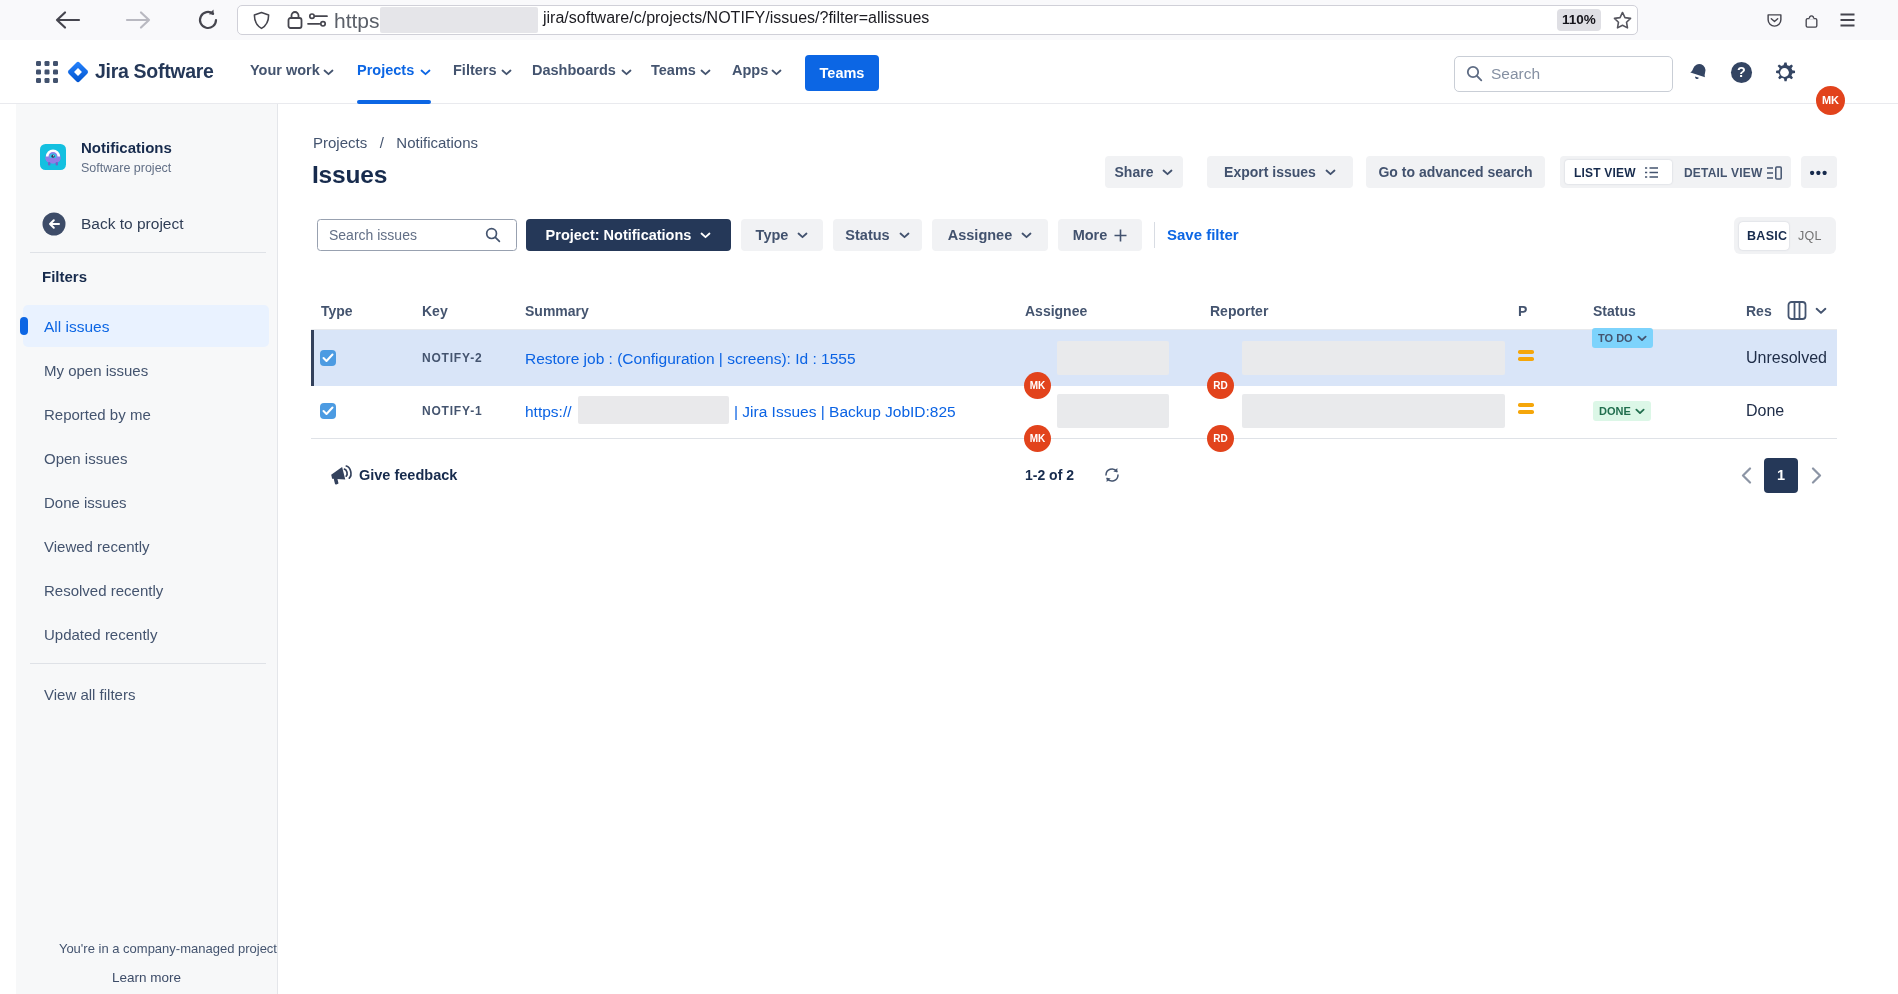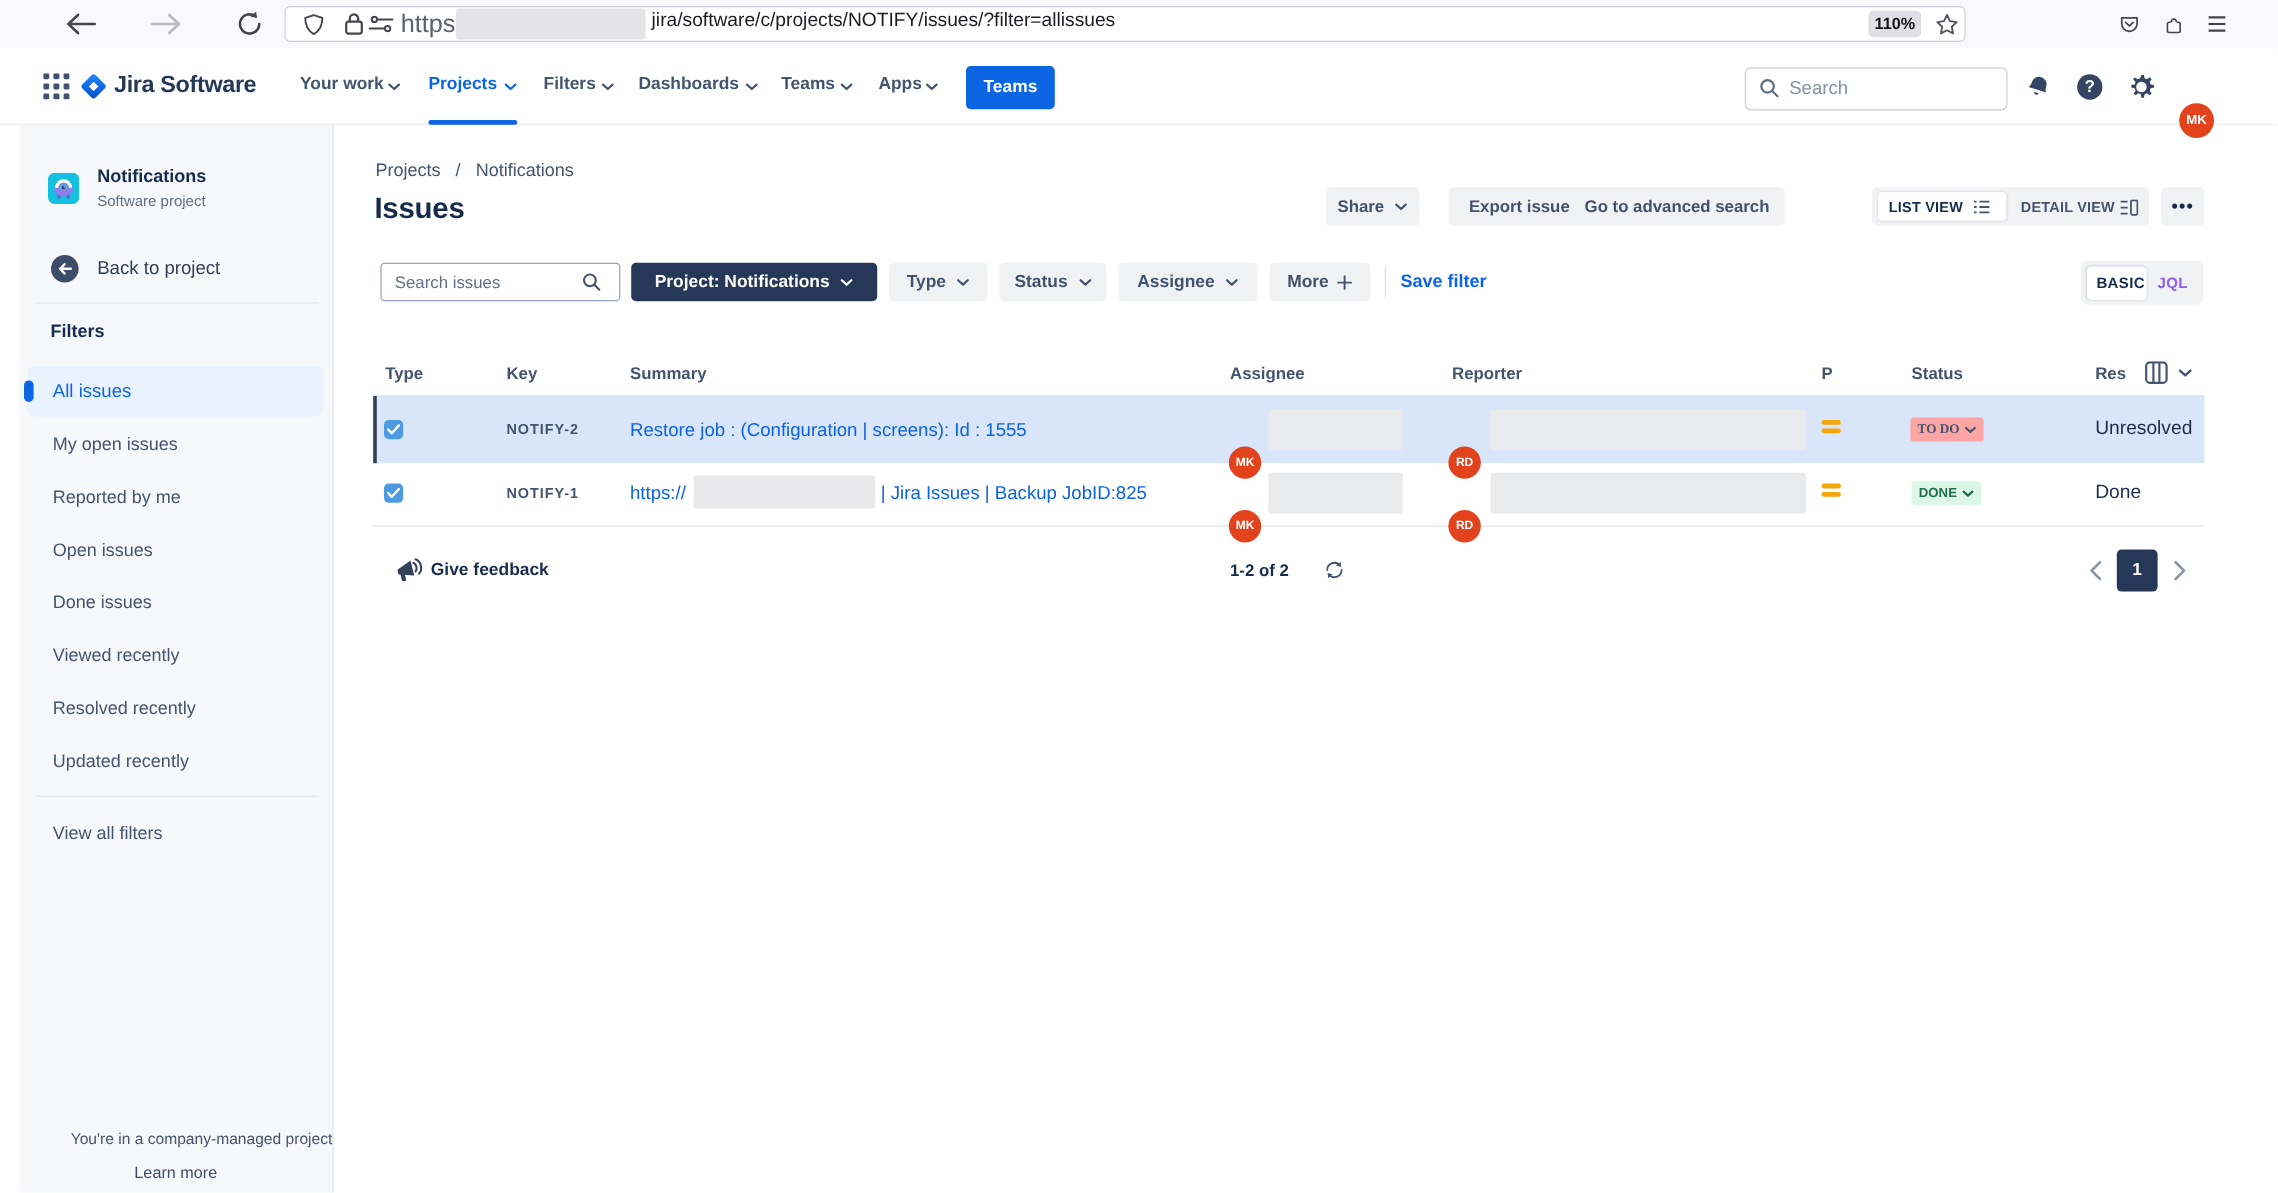--- a/index.html
+++ b/index.html
@@ -195,21 +195,21 @@
 <div class="abs" style="left:16px;top:970px;width:261px;text-align:center;font-size:13.5px;color:#3d4c68;">Learn more</div>
 
 <div class="abs" style="left:313px;top:134px;font-size:15px;color:#44546F;">Projects&nbsp;&nbsp;&nbsp;/&nbsp;&nbsp;&nbsp;Notifications</div>
 <div class="abs" style="left:312px;top:161px;font-size:24.5px;font-weight:700;color:#172B4D;letter-spacing:-0.2px;">Issues</div>
 <div class="abs btn" style="left:1105px;width:78px;">Share<svg class="chev" width="11" height="7" viewBox="0 0 11 7">
       <path d="M1.5 1.5 L5.5 5.2 L9.5 1.5" stroke="#42526E" stroke-width="1.8" fill="none" stroke-linecap="round" stroke-linejoin="round"></path>
     </svg></div>
 <div class="abs btn" style="left:1207px;width:146px;">Export issues<svg class="chev" width="11" height="7" viewBox="0 0 11 7">
       <path d="M1.5 1.5 L5.5 5.2 L9.5 1.5" stroke="#42526E" stroke-width="1.8" fill="none" stroke-linecap="round" stroke-linejoin="round"></path>
     </svg></div>
-<div class="abs btn" style="left:1308px;width:179px;">Go to advanced search</div>
+<div class="abs btn" style="left:1366px;width:179px;">Go to advanced search</div>
 <div class="abs" style="left:1560px;top:156px;width:231px;height:32px;background:#F1F2F4;border-radius:4px;"></div>
 <div class="abs" style="left:1565px;top:160px;width:107px;height:24px;background:#fff;border-radius:3px;box-shadow:0 0 2px rgba(9,30,66,.18);"></div>
 <div class="abs" style="left:1574px;top:166px;font-size:12px;font-weight:700;color:#172B4D;letter-spacing:0.2px;">LIST VIEW</div>
 <svg class="abs" style="left:1645px;top:166px" width="13" height="13" viewBox="0 0 13 13">
     <g stroke="#44546F" stroke-width="1.6">
       <path d="M0 2 h2.2 M4.5 2 H13 M0 6.5 h2.2 M4.5 6.5 H13 M0 11 h2.2 M4.5 11 H13"></path>
     </g>
   </svg>
 <div class="abs" style="left:1684px;top:166px;font-size:12px;font-weight:700;color:#44546F;letter-spacing:0.2px;">DETAIL VIEW</div>
 <svg class="abs" style="left:1767px;top:166px" width="15" height="14" viewBox="0 0 15 14">
@@ -237,21 +237,21 @@
       <path d="M1.5 1.5 L5.5 5.2 L9.5 1.5" stroke="#42526E" stroke-width="1.8" fill="none" stroke-linecap="round" stroke-linejoin="round"></path>
     </svg></div>
 <div class="abs fbtn" style="left:1058px;width:84px;">More<svg style="margin-left:7px" width="13" height="13" viewBox="0 0 13 13">
       <path d="M6.5 0.5 V12.5 M0.5 6.5 H12.5" stroke="#42526E" stroke-width="1.6"></path>
     </svg></div>
 <div class="abs" style="left:1154px;top:222px;width:1px;height:26px;background:#d8dce3;"></div>
 <div class="abs" style="left:1167px;top:226px;font-size:15px;font-weight:700;color:#0C66E4;">Save filter</div>
 <div class="abs" style="left:1734px;top:217px;width:102px;height:37px;background:#F1F2F4;border-radius:6px;"></div>
 <div class="abs" style="left:1739px;top:222px;width:50px;height:28px;background:#fff;border-radius:4px;box-shadow:0 0 2px rgba(9,30,66,.18);"></div>
 <div class="abs" style="left:1747px;top:229px;font-size:12.5px;font-weight:700;color:#172B4D;letter-spacing:0.3px;">BASIC</div>
-<div class="abs" style="left:1798px;top:229px;font-size:12.5px;font-weight:700;color:#8b5cf6;letter-spacing:0.3px;">JQL</div>
+<div class="abs" style="left:1798px;top:229px;font-size:12.5px;font-weight:400;color:#737373;letter-spacing:0.3px;">JQL</div>
 
 <div class="abs hcell" style="left:321px;">Type</div>
 <div class="abs hcell" style="left:422px;">Key</div>
 <div class="abs hcell" style="left:525px;">Summary</div>
 <div class="abs hcell" style="left:1025px;">Assignee</div>
 <div class="abs hcell" style="left:1210px;">Reporter</div>
 <div class="abs hcell" style="left:1518px;">P</div>
 <div class="abs hcell" style="left:1593px;">Status</div>
 <div class="abs hcell" style="left:1746px;">Res</div>
 <svg class="abs" style="left:1787px;top:301px" width="20" height="19" viewBox="0 0 19 19">
@@ -272,21 +272,21 @@
     <path d="M1.5 5 L4.5 8 L10.5 1.5" stroke="#fff" stroke-width="2" fill="none" stroke-linecap="round" stroke-linejoin="round"></path>
   </svg>
 <div class="abs key" style="left:422px;top:351px;">NOTIFY-2</div>
 <div class="abs lnk" style="left:525px;top:350px;">Restore job : (Configuration | screens): Id : 1555</div>
 <div class="abs avatar" style="left:1024px;top:344px;">MK</div>
 <div class="abs gblock" style="left:1057px;top:341px;width:112px;"></div>
 <div class="abs avatar" style="left:1207px;top:344px;">RD</div>
 <div class="abs gblock" style="left:1242px;top:341px;width:263px;"></div>
 <div class="abs pbar" style="left:1518px;top:350px;"></div>
 <div class="abs pbar" style="left:1518px;top:357px;"></div>
-<div class="abs chip" style="left:1592px;top:348px;background:#fca5a5;color:#44546F;font-family:Liberation Serif, serif;">TO DO<svg style="margin-left:4px" width="10" height="7" viewBox="0 0 11 7">
+<div class="abs chip" style="left:1592px;top:328px;background:#7dd3fc;color:#44546F;">TO DO<svg style="margin-left:4px" width="10" height="7" viewBox="0 0 11 7">
       <path d="M1.5 1.5 L5.5 5.2 L9.5 1.5" stroke="#44546F" stroke-width="2" fill="none" stroke-linecap="round" stroke-linejoin="round"></path>
     </svg></div>
 <div class="abs" style="left:1746px;top:349px;font-size:16px;color:#202e49;">Unresolved</div>
 
 <div class="abs ckbox" style="left:320px;top:403px;"></div>
 <svg class="abs" style="left:322px;top:406px" width="12" height="10" viewBox="0 0 12 10">
     <path d="M1.5 5 L4.5 8 L10.5 1.5" stroke="#fff" stroke-width="2" fill="none" stroke-linecap="round" stroke-linejoin="round"></path>
   </svg>
 <div class="abs key" style="left:422px;top:404px;">NOTIFY-1</div>
 <div class="abs lnk" style="left:525px;top:403px;">https://</div>

